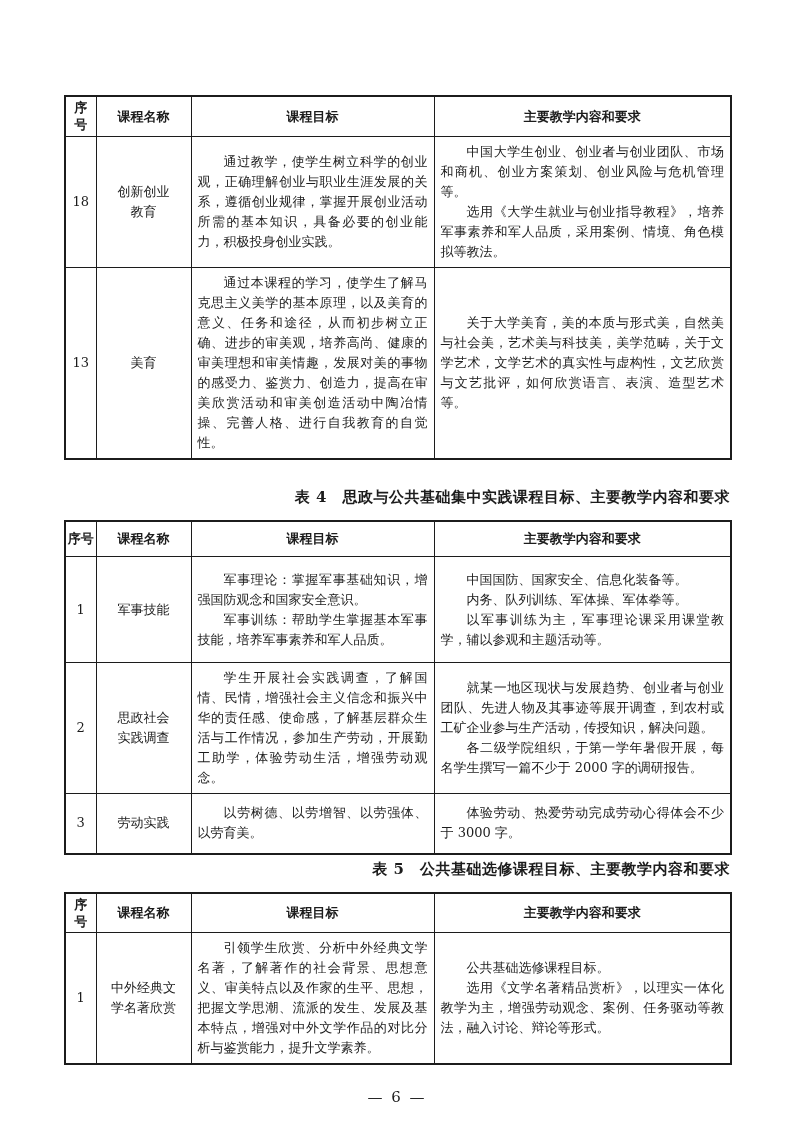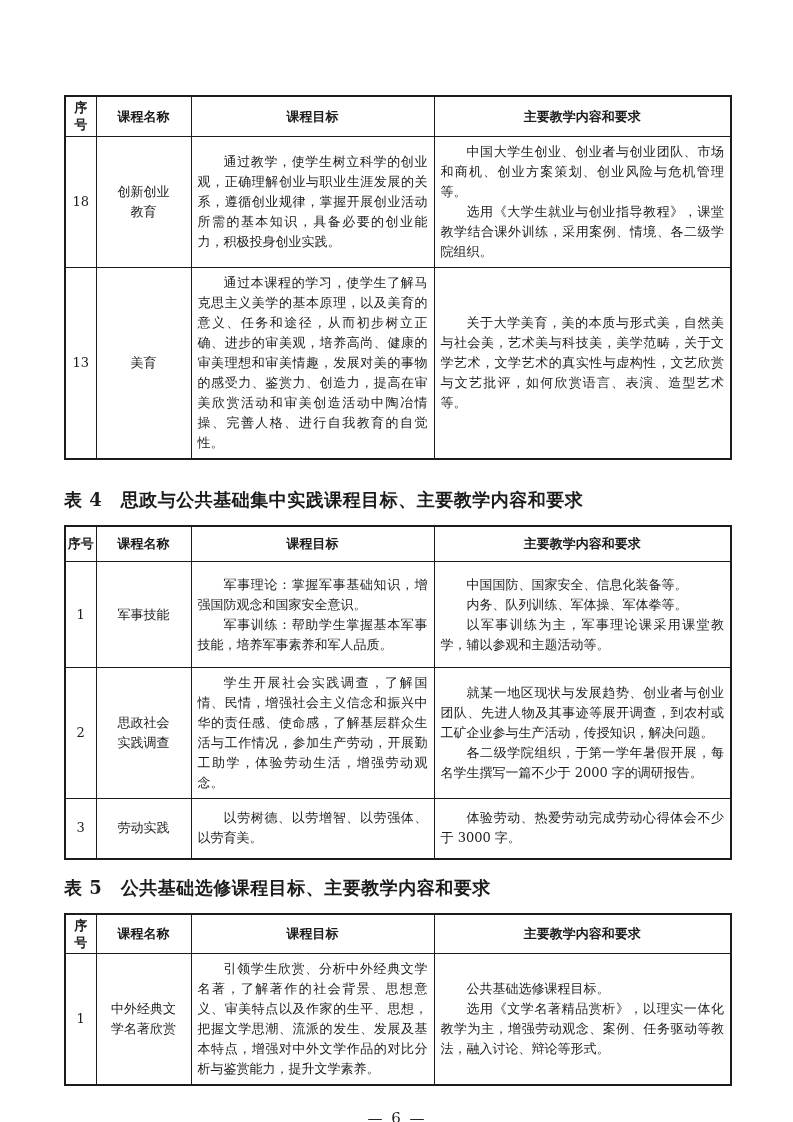--- a/index.html
+++ b/index.html
@@ -25,24 +25,24 @@
   }
   table.doc td{
     border:1px solid #1c1c1c;font-size:13px;vertical-align:middle;
     padding:5px 6px;line-height:20px;
   }
   td.no,td.name{text-align:center;white-space:pre-line;padding:5px 2px;}
   td.obj p,td.cont p{
     margin:0;text-indent:2em;text-align:justify;line-height:20px;
   }
   .caption{
-    text-align:left;font-weight:bold;font-size:18px;
+    text-align:right;font-weight:bold;font-size:15px;
     margin:28px 0 13px 0;letter-spacing:0.5px;
   }
-  .caption.second{margin-top:16px;}
+  .caption.second{margin-top:5px;}
   .page-number{
     text-align:center;font-size:15px;margin-top:23px;letter-spacing:2px;
   }
 </style>
 </head>
 <body>
 
 <div class="page">
   <div class="content">
 
@@ -65,21 +65,21 @@
       <tbody>
         <tr style="height:120px">
           <td class="no">18</td>
           <td class="name">创新创业
 教育</td>
           <td class="obj">
             <p>通过教学，使学生树立科学的创业观，正确理解创业与职业生涯发展的关系，遵循创业规律，掌握开展创业活动所需的基本知识，具备必要的创业能力，积极投身创业实践。</p>
           </td>
           <td class="cont">
             <p>中国大学生创业、创业者与创业团队、市场和商机、创业方案策划、创业风险与危机管理等。</p>
-            <p>选用《大学生就业与创业指导教程》，课堂教学结合课外训练，采用案例、情境、各二级学院组织。</p>
+            <p>选用《大学生就业与创业指导教程》，培养军事素养和军人品质，采用案例、情境、角色模拟等教法。</p>
           </td>
         </tr>
         <tr style="height:168px">
           <td class="no">13</td>
           <td class="name">美育</td>
           <td class="obj">
             <p>通过本课程的学习，使学生了解马克思主义美学的基本原理，以及美育的意义、任务和途径，从而初步树立正确、进步的审美观，培养高尚、健康的审美理想和审美情趣，发展对美的事物的感受力、鉴赏力、创造力，提高在审美欣赏活动和审美创造活动中陶冶情操、完善人格、进行自我教育的自觉性。</p>
           </td>
           <td class="cont">
             <p>关于大学美育，美的本质与形式美，自然美与社会美，艺术美与科技美，美学范畴，关于文学艺术，文学艺术的真实性与虚构性，文艺欣赏与文艺批评，如何欣赏语言、表演、造型艺术等。</p>

